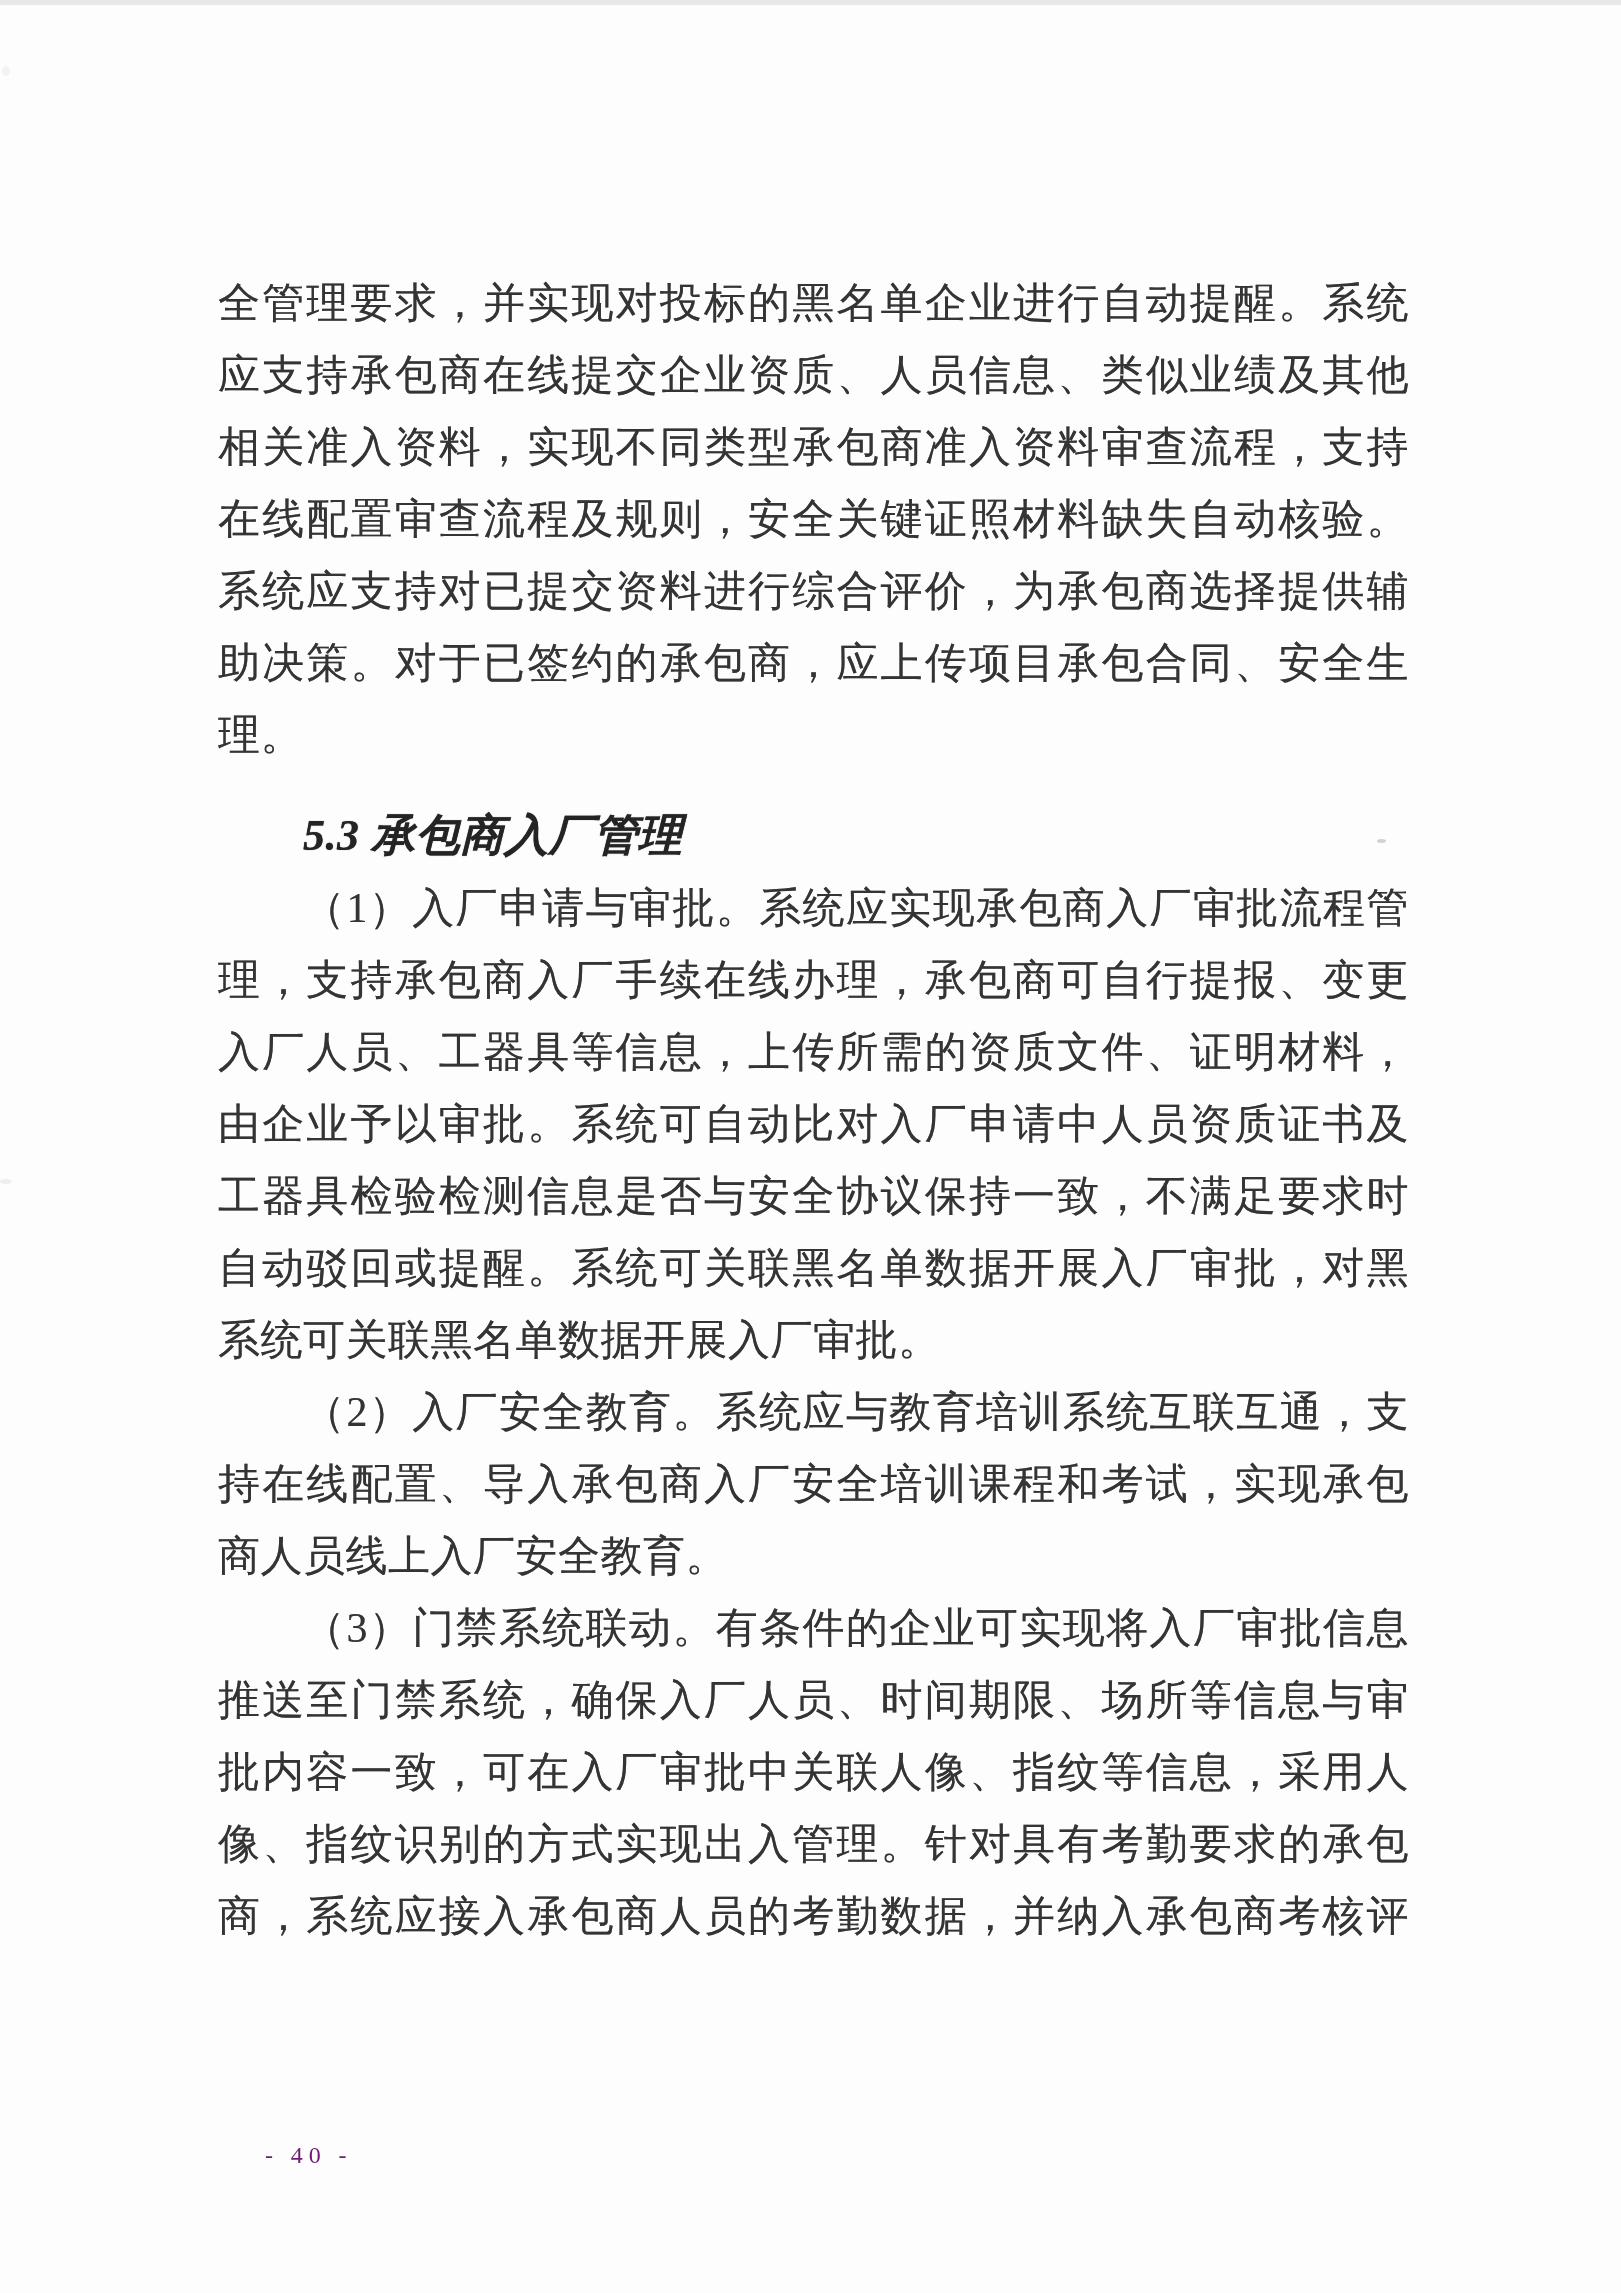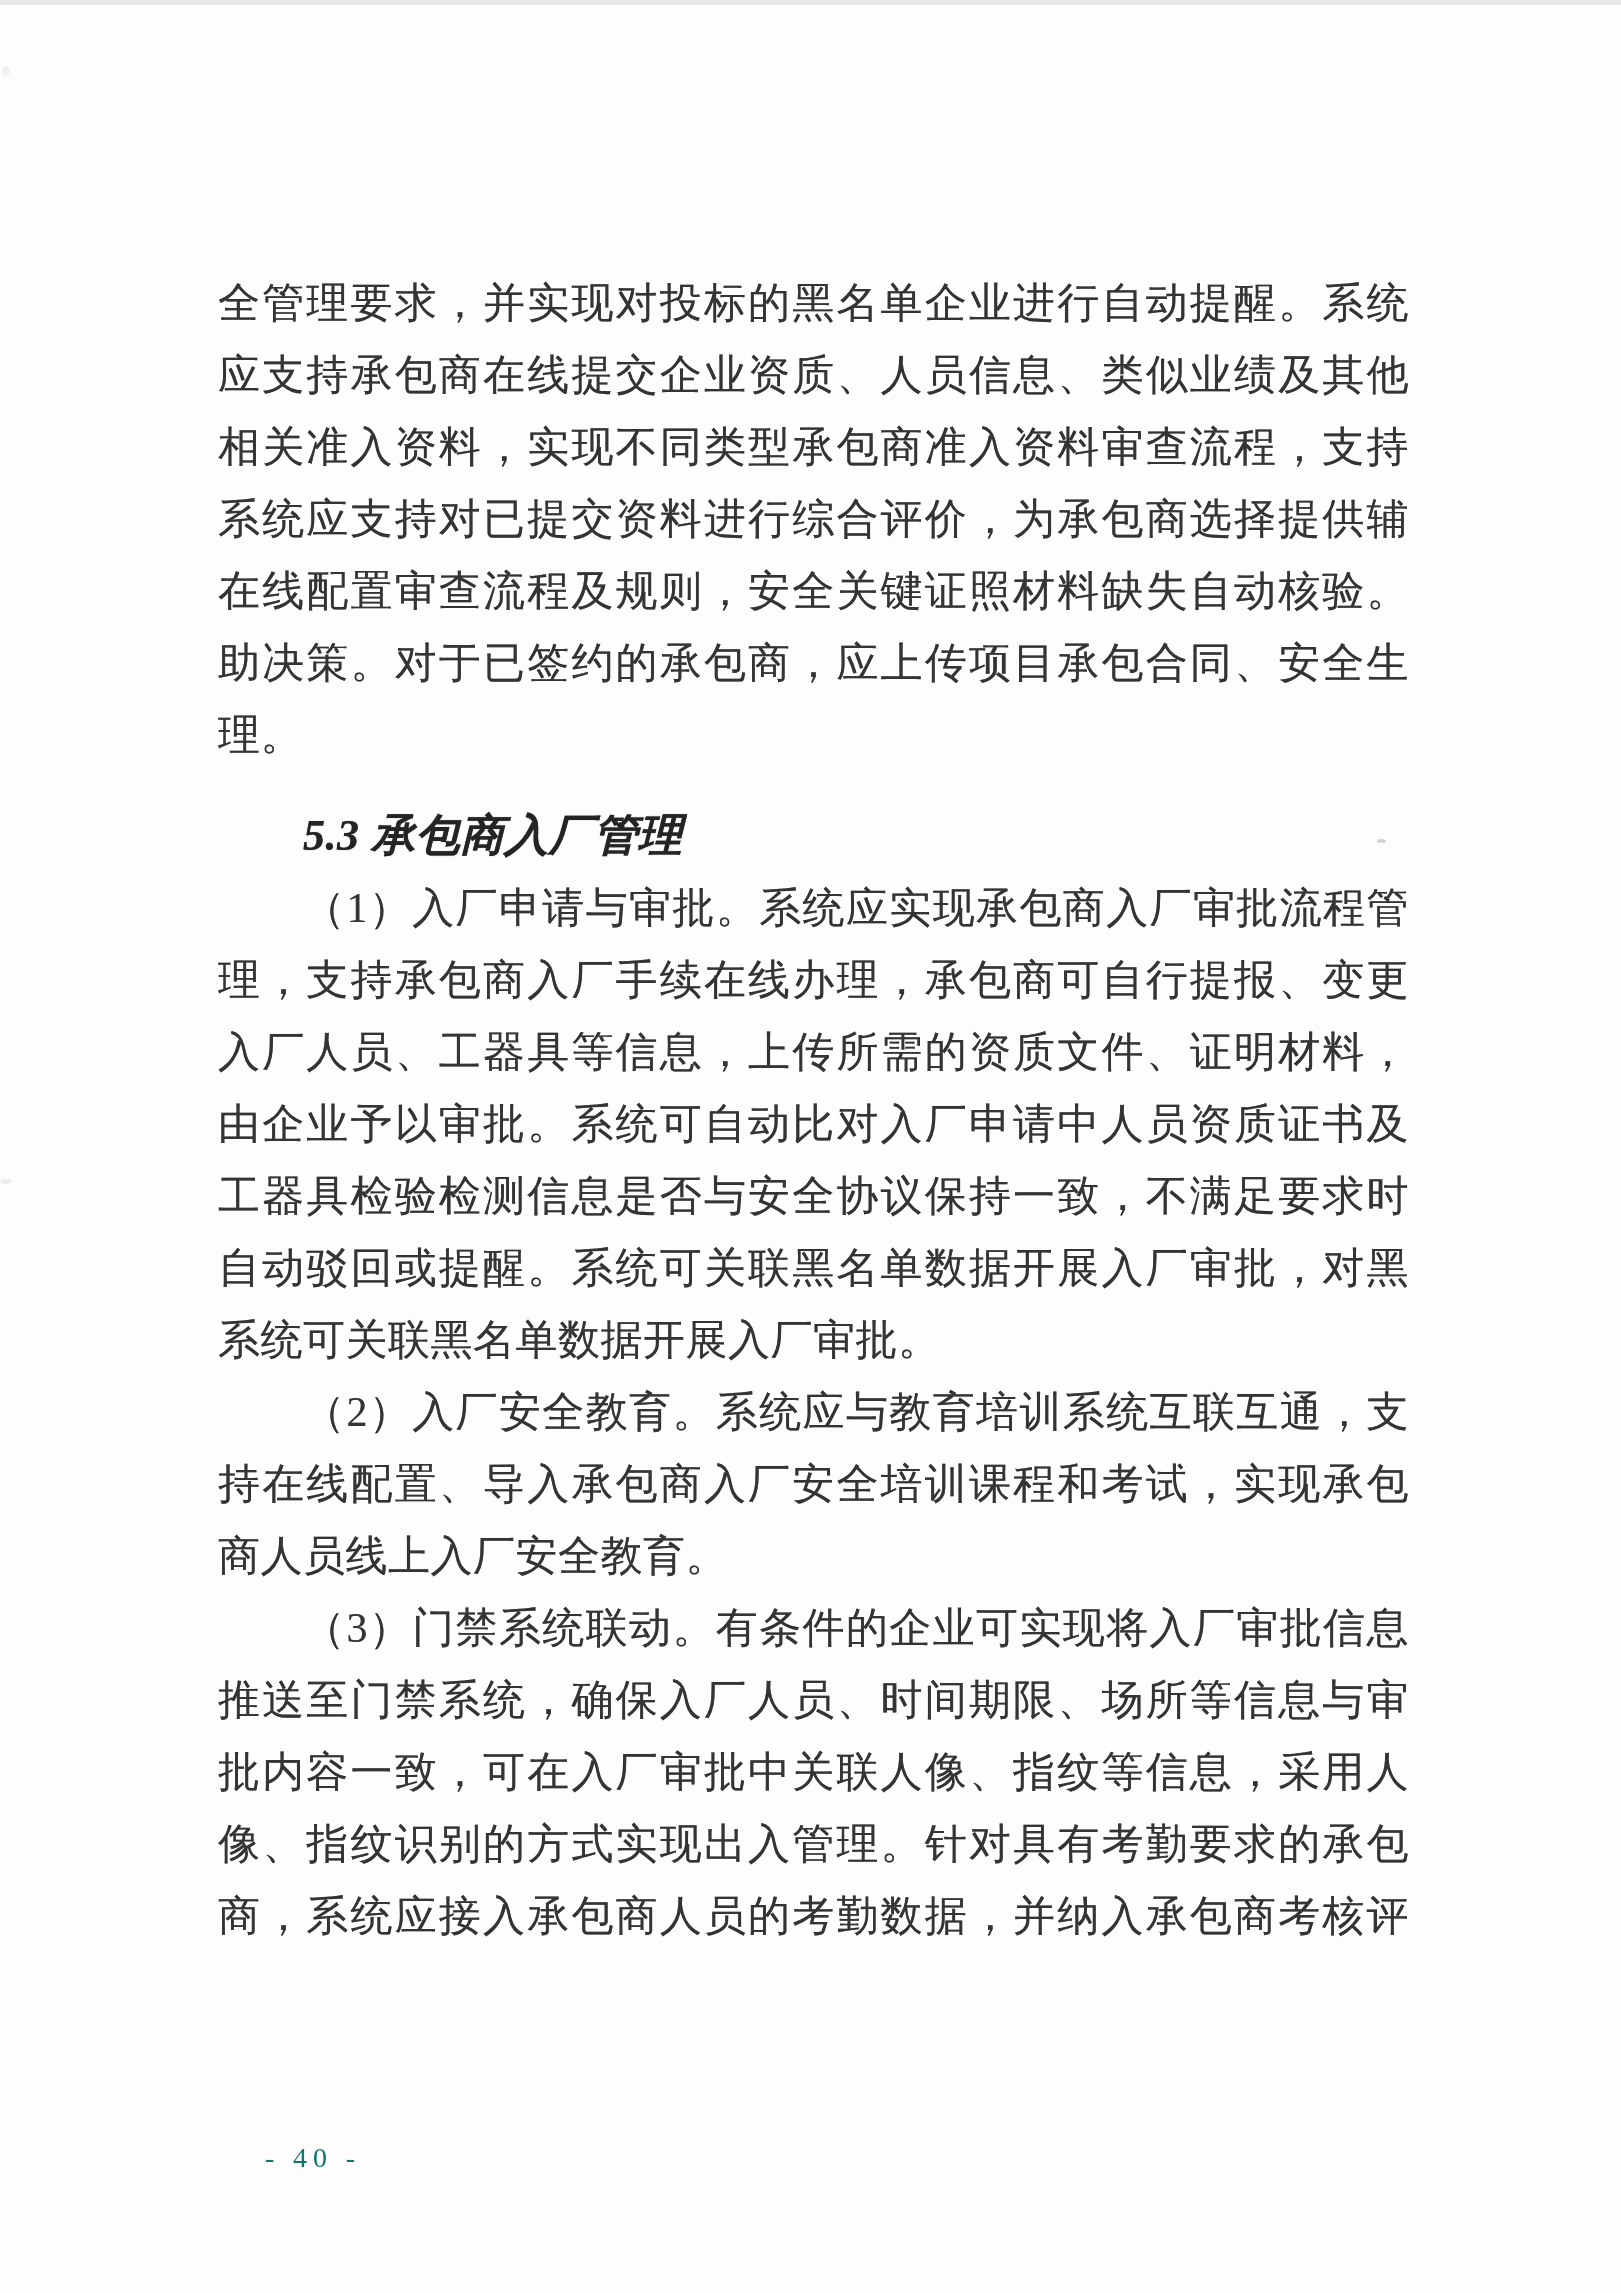--- a/index.html
+++ b/index.html
@@ -51,45 +51,45 @@
     font-size: 44px;
     color: #242424;
     text-align: left;
     text-align-last: left;
     text-shadow: 0 0 0.8px rgba(20,20,20,0.8);
   }
   .footer {
     position: absolute;
     left: 265px;
     top: 2137px;
-    font-size: 28px;
+    font-size: 24px;
     letter-spacing: 5.9px;
-    color: #0f766e;
+    color: #701a75;
   }
   
   .speck {
     position: absolute;
     background: rgba(60,60,60,0.22);
     border-radius: 50%;
   }
   .speck.s1 { left: 1377px; top: 834px; width: 8.8px; height: 3.9px; }
   .speck.s2 { left: 0px;    top: 1174px; width: 11.8px; height: 4.9px; background: rgba(60,60,60,0.08); }
   .speck.s3 { left: 2px;    top: 61px;  width: 7.8px;  height: 9.8px; background: rgba(60,60,60,0.06); }
 </style>
 </head>
 <body>
 
 <div class="page">
   <div class="content" id="content">
       <div class="para body">
         <div class="line first">全管理要求，并实现对投标的黑名单企业进行自动提醒。系统</div>
         <div class="line">应支持承包商在线提交企业资质、人员信息、类似业绩及其他</div>
         <div class="line">相关准入资料，实现不同类型承包商准入资料审查流程，支持</div>
+        <div class="line">在线配置审查流程及规则，安全关键证照材料缺失自动核验。</div>
         <div class="line">系统应支持对已提交资料进行综合评价，为承包商选择提供辅</div>
-        <div class="line">在线配置审查流程及规则，安全关键证照材料缺失自动核验。</div>
         <div class="line">助决策。对于已签约的承包商，应上传项目承包合同、安全生</div>
         <div class="line last">理。</div>
       </div>
       <div class="para heading indent">
         <div class="line first last">5.3 承包商入厂管理</div>
       </div>
       <div class="para body indent">
         <div class="line first">（1）入厂申请与审批。系统应实现承包商入厂审批流程管</div>
         <div class="line">理，支持承包商入厂手续在线办理，承包商可自行提报、变更</div>
         <div class="line">入厂人员、工器具等信息，上传所需的资质文件、证明材料，</div>

